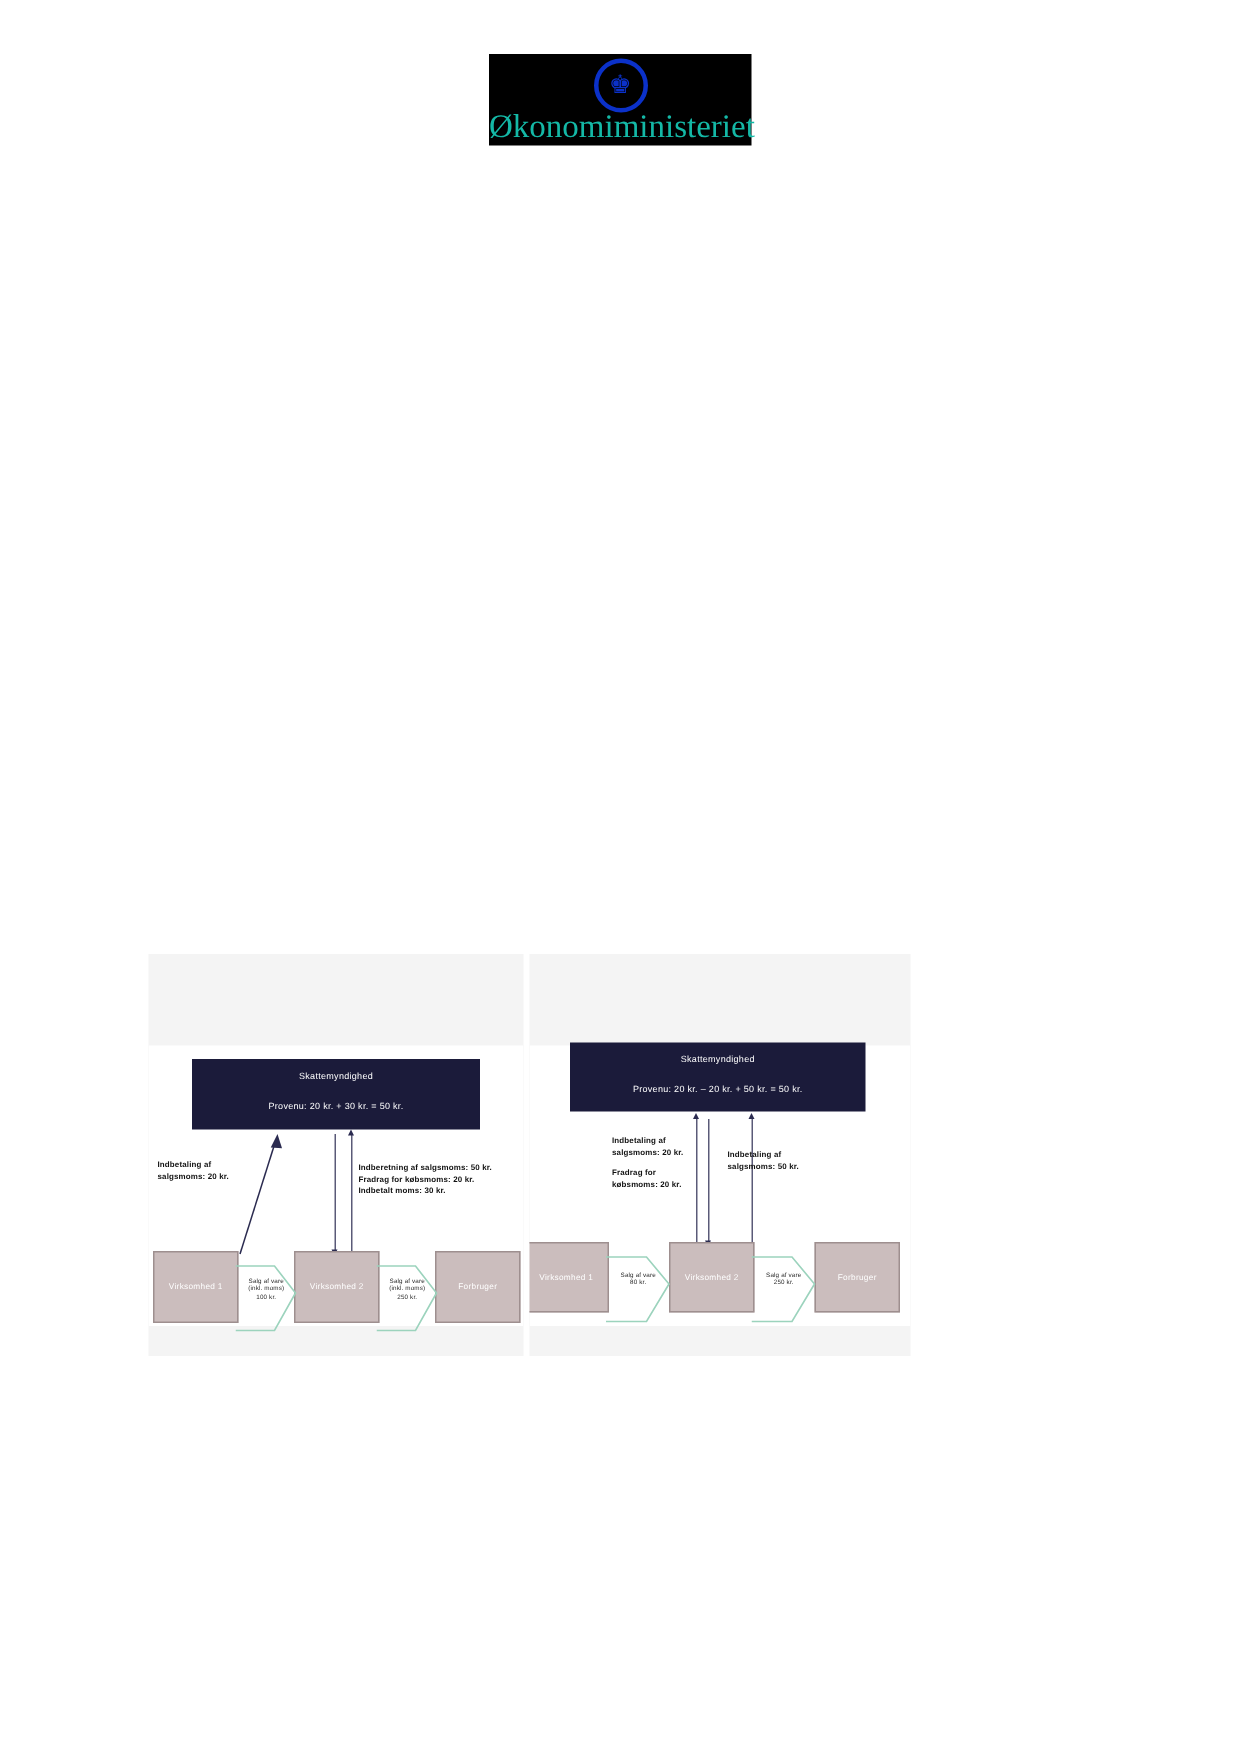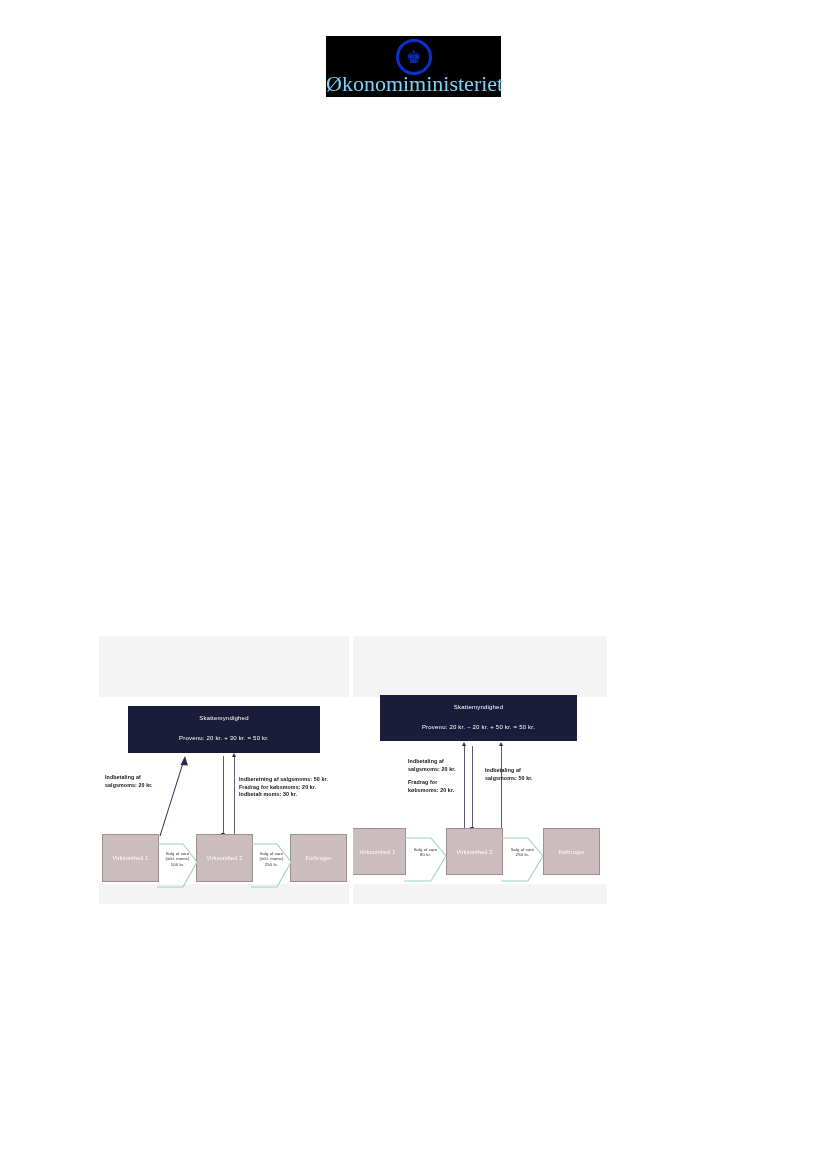--- a/index.html
+++ b/index.html
@@ -26,21 +26,21 @@
     display:flex;align-items:center;justify-content:center;
   }
   #logo-crown-glyph{
     color:#0b31c9;font-size:17px;line-height:17px;
     font-family:"DejaVu Sans", sans-serif;
     margin-top:1px;
   }
   #logo-wordmark{
     position:absolute;left:0;top:36px;width:175px;
     text-align:center;
-    color:#7dd3fc;
+    color:#14b8a6;
     font-family:"Liberation Serif", serif;
     font-size:22px;
     line-height:24px;
     letter-spacing:0px;
     white-space:nowrap;
   }
 
   
   #figure-area{
     position:absolute;left:99px;top:636px;width:508px;height:268px;

